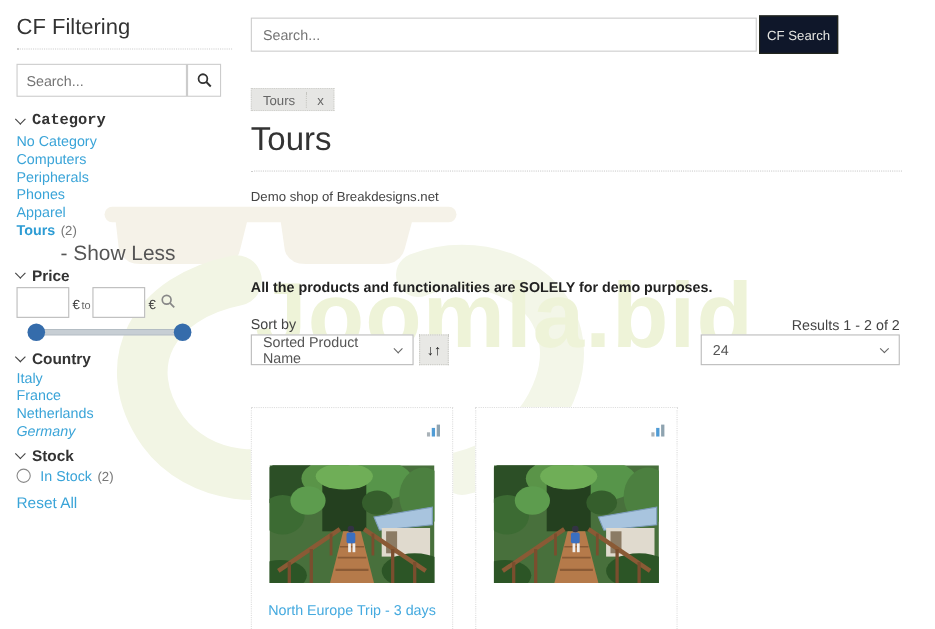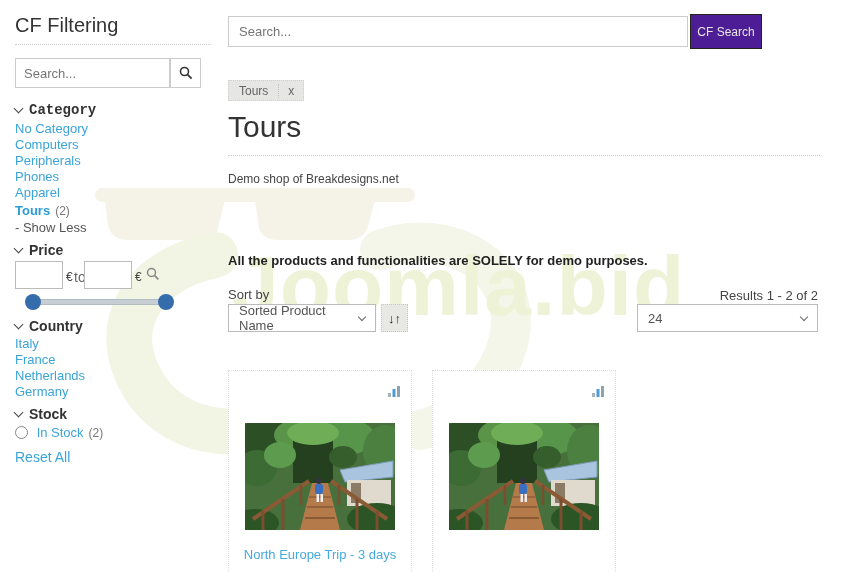--- a/index.html
+++ b/index.html
@@ -19,34 +19,34 @@
   .sb-search-input { left:15px; top:58px; width:155px; height:30px; border:1px solid #ccc;
                      padding:0 8px; font-size:13px; color:#555; background:#fff; }
   .sb-search-btn { left:170px; top:58px; width:31px; height:30px; border:1px solid #ccc;
                    background:#fff; display:flex; align-items:center; justify-content:center; cursor:pointer; }
   .section-head { font-size:14px; font-weight:bold; color:#333; display:flex; align-items:center; gap:7px; }
   .chev { display:inline-block; width:7px; height:7px; border-right:1.5px solid #444;
           border-bottom:1.5px solid #444; transform:rotate(45deg); margin-top:-4px; }
   .sb-link { font-size:13px; color:#3aa4d8; text-decoration:none; cursor:pointer; }
   .sb-link.bold { font-weight:bold; color:#2d9cd4; }
   .count { font-size:12px; color:#777; margin-left:5px; }
-  .showless { font-size:13px; color:#555; cursor:pointer; }
+  .showless { font-size:19px; color:#555; cursor:pointer;margin-left:40px; }
   .price-input { width:48px; height:28px; border:1px solid #bbb; background:#fff; }
   .cur { font-size:12px; color:#444; }
-  .to-lbl { font-size:14px; color:#666; position:relative; top:-5px; }
+  .to-lbl { font-size:10px; color:#666; position:relative; top:-5px; }
   .slider-track { left:33px; top:299px; width:133px; height:6px; background:#c7ced4;
                   border:1px solid #b3bcc3; border-radius:3px; }
   .slider-handle { width:16px; height:16px; border-radius:50%; background:#356cab; top:294px; cursor:pointer; }
   .radio { display:inline-block; width:13px; height:13px; border-radius:50%;
            border:1px solid #888; background:#fff; vertical-align:-2px; cursor:pointer; }
 
   
   .m-search-input { left:228px; top:16px; width:460px; height:31px; border:1px solid #ccc;
                     padding:0 10px; font-size:13px; color:#555; }
-  .m-search-btn { left:690px; top:14px; width:72px; height:35px; background:#4c1d95; color:#e6e6e2;
+  .m-search-btn { left:690px; top:14px; width:72px; height:35px; background:#0f172a; color:#e6e6e2;
                   border:1px solid #23261b; font-size:12px; cursor:pointer; }
   .chip { left:228px; top:80px; height:21px; background:#e6e6e4; border:1px dotted #cfcfcb;
           display:flex; align-items:center; font-size:12px; color:#666; cursor:pointer; }
   .chip-label { padding:0 10px; }
   .chip-x { padding:0 9px; border-left:1px dotted #c5c5c0; cursor:pointer; }
   .page-title { left:228px; top:110px; font-size:30px; color:#333; }
   .title-divider { left:228px; top:155px; width:592px; border-top:1px dotted #ccc; }
   .subtitle { left:228px; top:172px; font-size:12px; color:#444; }
   .notice { left:228px; top:253px; font-size:13px; font-weight:bold; color:#222; }
   .sort-label { left:228px; top:287px; font-size:13px; color:#444; }
@@ -127,21 +127,21 @@
   <div class="abs slider-handle z1" style="left:158px;"></div>
 
   
   <div class="abs section-head z1" style="left:15px; top:318px;">
     <span class="chev"></span>
     <span>Country</span>
   </div>
   <a class="abs sb-link z1" style="left:15px; top:336px;">Italy</a>
   <a class="abs sb-link z1" style="left:15px; top:352px;">France</a>
   <a class="abs sb-link z1" style="left:15px; top:368px;">Netherlands</a>
-  <a class="abs sb-link z1" style="left:15px; top:384px;">Germany</a>
+  <a class="abs sb-link z1" style="left:15px; top:384px;font-style:italic;">Germany</a>
 
   
   <div class="abs section-head z1" style="left:15px; top:406px;">
     <span class="chev"></span>
     <span>Stock</span>
   </div>
   <div class="abs z1" style="left:15px; top:425px; font-size:13px;">
     <span class="radio"></span>
     <a class="sb-link" style="margin-left:5px;">In Stock</a><span class="count">(2)</span>
   </div>

